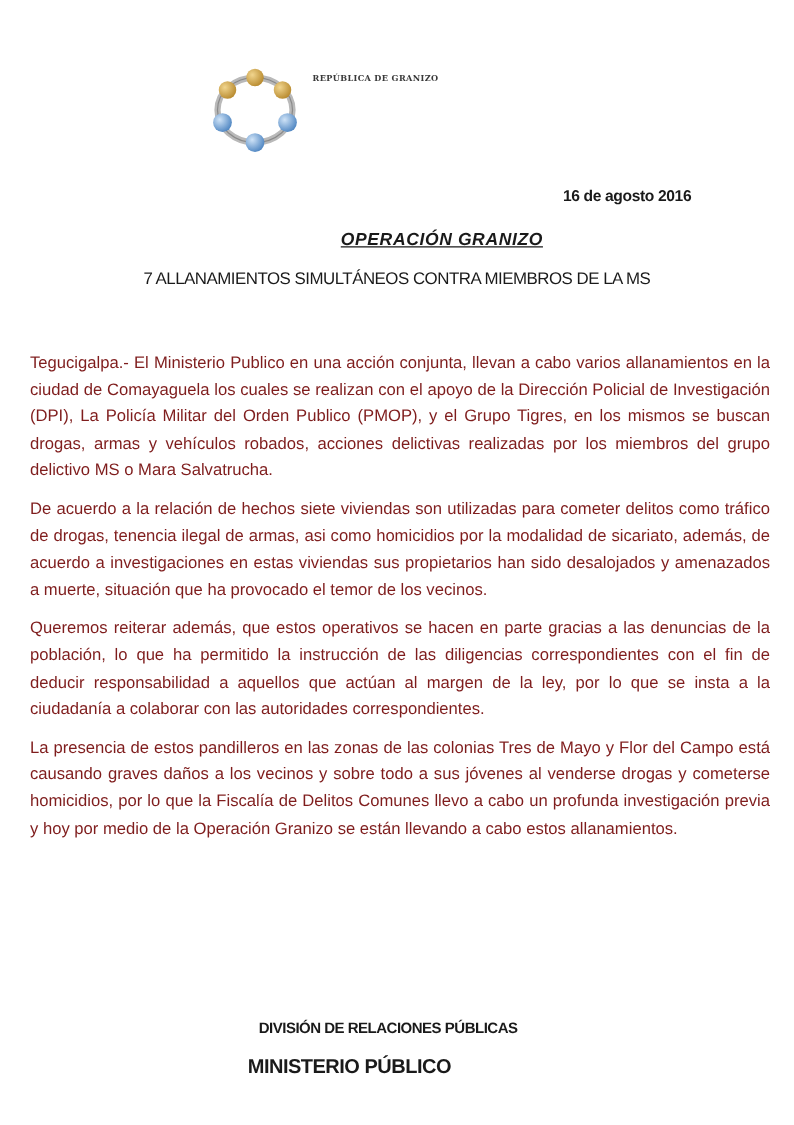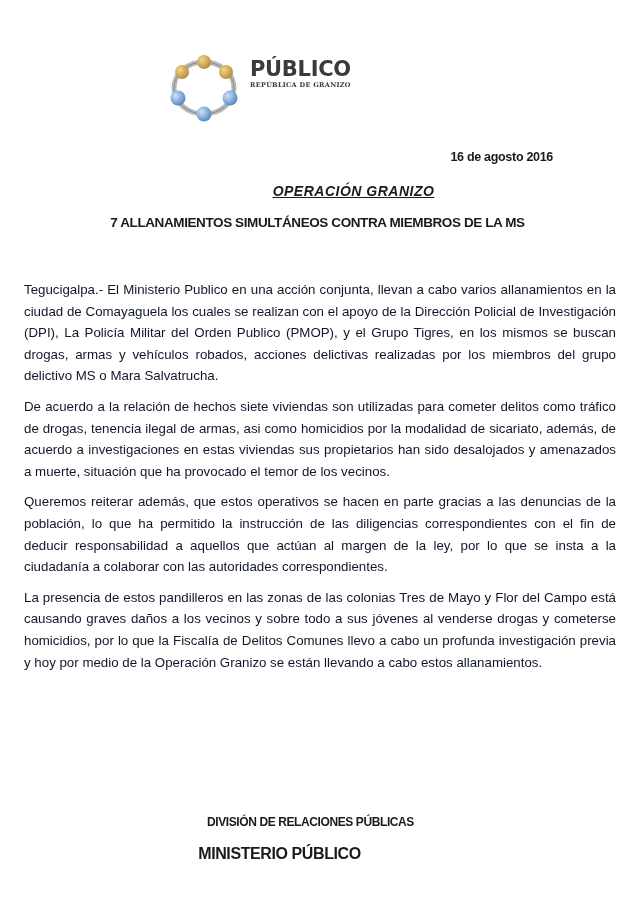--- a/index.html
+++ b/index.html
@@ -4,23 +4,23 @@
 <style>
   html, body { margin:0; padding:0; background:#ffffff; }
   body { width:635px; height:900px; position:relative; overflow:hidden; font-family:"Liberation Sans", sans-serif; color:#1a1a1a; }
   .logo { position:absolute; left:166px; top:52px; width:240px; height:72px; }
   .logo-mark { position:absolute; left:0; top:0; width:76px; height:70px; }
   .logo-text { position:absolute; left:84px; top:6px; }
   .logo-line1, .logo-line2 { font-family:"DejaVu Sans", sans-serif; font-weight:bold; font-size:21px; line-height:22px; color:#3a3a3a; letter-spacing:-0.3px; }
   .logo-sub { font-family:"DejaVu Serif", serif; font-weight:bold; font-size:6.5px; letter-spacing:0.3px; color:#3a3a3a; margin-top:1px; }
   .date { position:absolute; right:82px; top:150px; font-size:12.5px; font-weight:bold; letter-spacing:-0.3px; }
   .op-title { position:absolute; left:0; width:635px; top:183px; text-align:center; font-size:14px; font-style:italic; font-weight:bold; text-decoration:underline; letter-spacing:0.5px;padding-left:36px; }
-  .subtitle { position:absolute; left:0; width:635px; top:215px; text-align:center; font-size:13.5px; font-weight:bold; letter-spacing:-0.4px; }
+  .subtitle { position:absolute; left:0; width:635px; top:215px; text-align:center; font-size:13.5px; font-weight:normal; letter-spacing:-0.4px; }
   .body-text { position:absolute; left:24px; width:592px; top:279px; }
-  .para { font-size:13.3px; line-height:21.6px; text-align:justify; margin:0 0 9px 0; color:#0f172a; }
+  .para { font-size:13.3px; line-height:21.6px; text-align:justify; margin:0 0 9px 0; color:#7f1d1d; }
   .sign1 { position:absolute; left:0; width:621px; top:815px; text-align:center; font-size:12px; font-weight:bold; letter-spacing:-0.4px; }
   .sign2 { position:absolute; left:0; width:559px; top:845px; text-align:center; font-size:16px; font-weight:bold; letter-spacing:-0.4px; }
 </style>
 </head>
 <body>
 
 <div class="logo">
   <svg class="logo-mark" viewBox="0 0 76 70" width="76" height="70">
     <defs>
       <radialGradient id="g" cx="35%" cy="35%" r="70%">
@@ -35,21 +35,20 @@
     <ellipse cx="38" cy="36" rx="30" ry="26" fill="none" stroke="#b9b9b9" stroke-width="5"></ellipse>
     <ellipse cx="38" cy="36" rx="30" ry="26" fill="none" stroke="#8a8a8a" stroke-width="1"></ellipse>
     <circle cx="38" cy="10" r="7" fill="url(#g)"></circle>
     <circle cx="16" cy="20" r="7" fill="url(#g)"></circle>
     <circle cx="60" cy="20" r="7" fill="url(#g)"></circle>
     <circle cx="12" cy="46" r="7.5" fill="url(#b)"></circle>
     <circle cx="64" cy="46" r="7.5" fill="url(#b)"></circle>
     <circle cx="38" cy="62" r="7.5" fill="url(#b)"></circle>
   </svg>
   <div class="logo-text">
-    <div class="logo-line2">PÚBLICO</div>
     <div class="logo-sub">REPÚBLICA DE GRANIZO</div>
   </div>
 </div>
 
 <div class="date">16 de agosto 2016</div>
 
 <div class="op-title">OPERACIÓN GRANIZO</div>
 <div class="subtitle">7 ALLANAMIENTOS SIMULTÁNEOS CONTRA MIEMBROS DE LA MS</div>
 
 <div class="body-text">

